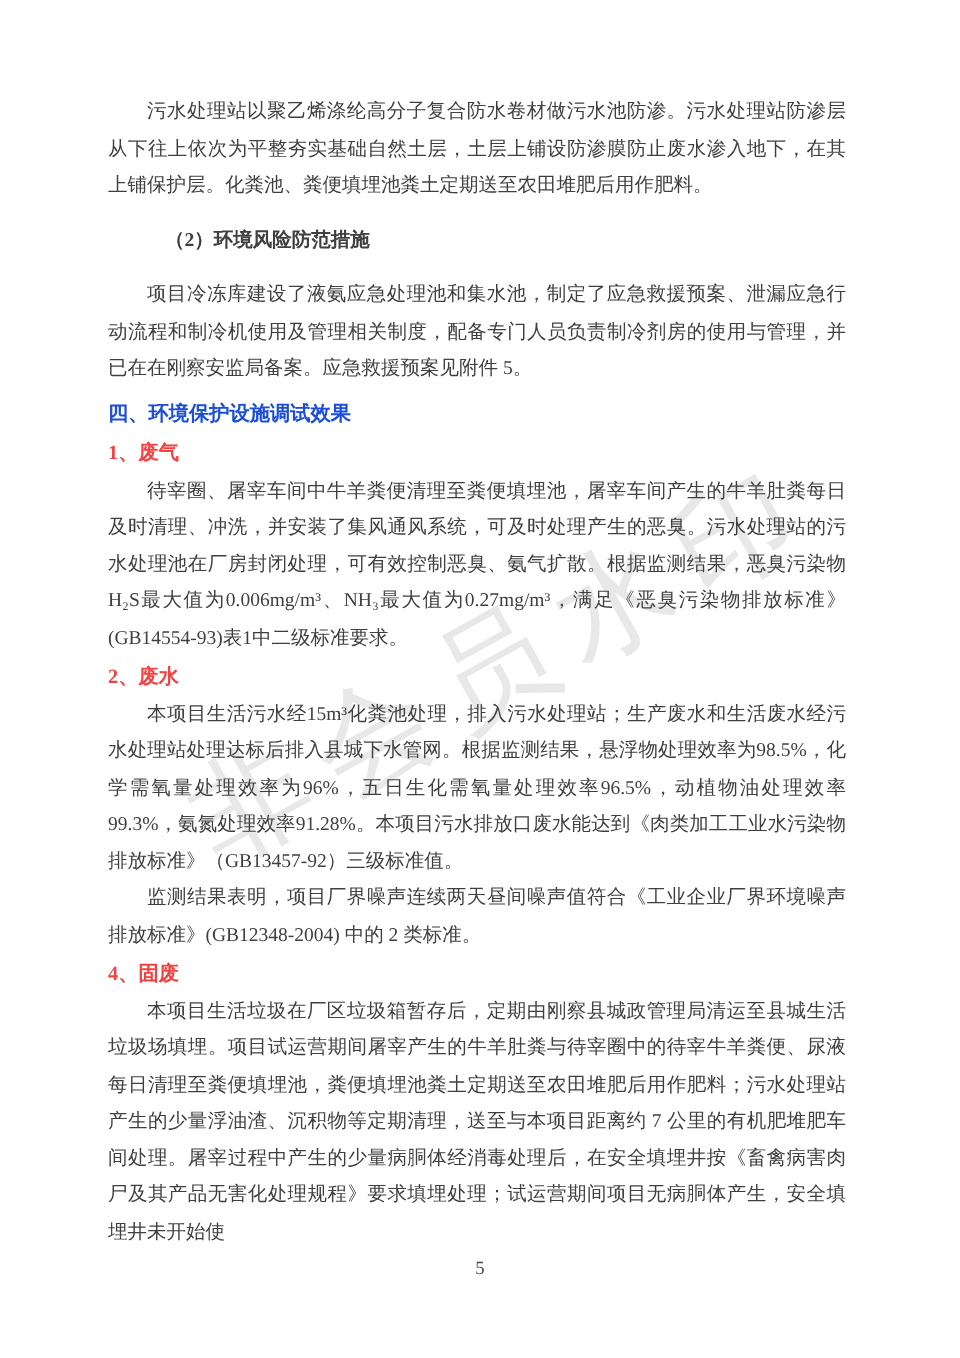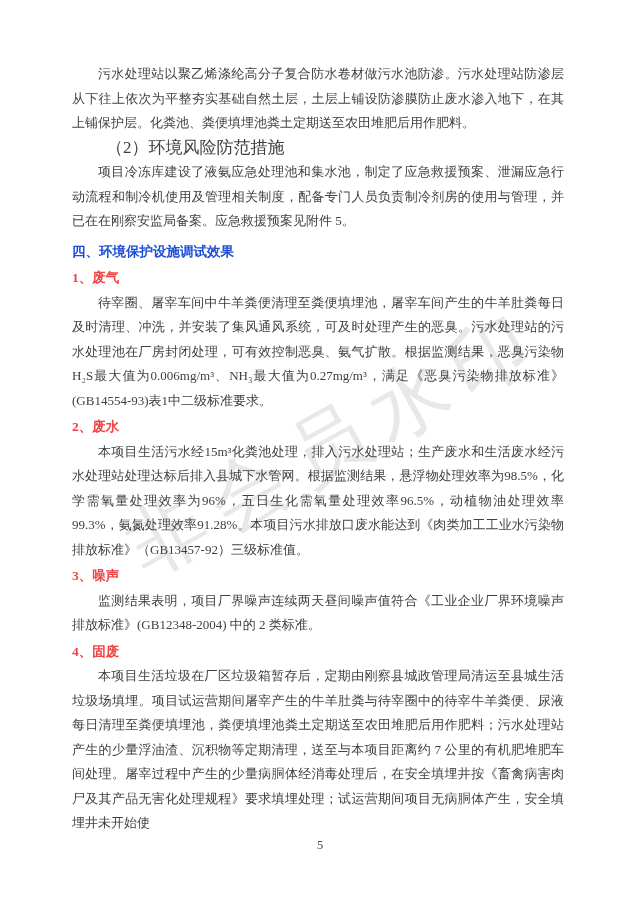--- a/index.html
+++ b/index.html
@@ -38,24 +38,24 @@
     color: #3f3f3f;
     font-size: 13px;
     line-height: 24.5px;
     text-align: justify;
   }
   .para {
     margin: 0;
     text-indent: 2em;
   }
   .h-paren {
-    margin: 0;
+    margin: 12px;
     text-indent: 2em;
-    font-weight: normal;
-    font-size: 17px;
+    font-weight: bold;
+    font-size: 13px;
   }
   .h-section {
     margin: 6px 0 2px 0;
     font-weight: bold;
     color: #1d4ed8;
     font-size: 13.5px;
     text-indent: 0;
   }
   .h-sub {
     margin: 2px 0 0 0;
@@ -93,21 +93,20 @@
     <p class="h-section">四、环境保护设施调试效果</p>
 
     <p class="h-sub">1、废气</p>
 
     <p class="para">待宰圈、屠宰车间中牛羊粪便清理至粪便填埋池，屠宰车间产生的牛羊肚粪每日及时清理、冲洗，并安装了集风通风系统，可及时处理产生的恶臭。污水处理站的污水处理池在厂房封闭处理，可有效控制恶臭、氨气扩散。根据监测结果，恶臭污染物H₂S最大值为0.006mg/m³、NH₃最大值为0.27mg/m³，满足《恶臭污染物排放标准》(GB14554-93)表1中二级标准要求。</p>
 
     <p class="h-sub">2、废水</p>
 
     <p class="para">本项目生活污水经15m³化粪池处理，排入污水处理站；生产废水和生活废水经污水处理站处理达标后排入县城下水管网。根据监测结果，悬浮物处理效率为98.5%，化学需氧量处理效率为96%，五日生化需氧量处理效率96.5%，动植物油处理效率99.3%，氨氮处理效率91.28%。本项目污水排放口废水能达到《肉类加工工业水污染物排放标准》（GB13457-92）三级标准值。</p>
 
-    <p class="h-sub">3、噪声</p>
 
     <p class="para">监测结果表明，项目厂界噪声连续两天昼间噪声值符合《工业企业厂界环境噪声排放标准》(GB12348-2004) 中的 2 类标准。</p>
 
     <p class="h-sub">4、固废</p>
 
     <p class="para">本项目生活垃圾在厂区垃圾箱暂存后，定期由刚察县城政管理局清运至县城生活垃圾场填埋。项目试运营期间屠宰产生的牛羊肚粪与待宰圈中的待宰牛羊粪便、尿液每日清理至粪便填埋池，粪便填埋池粪土定期送至农田堆肥后用作肥料；污水处理站产生的少量浮油渣、沉积物等定期清理，送至与本项目距离约 7 公里的有机肥堆肥车间处理。屠宰过程中产生的少量病胴体经消毒处理后，在安全填埋井按《畜禽病害肉尸及其产品无害化处理规程》要求填埋处理；试运营期间项目无病胴体产生，安全填埋井未开始使</p>
 
   </div>
 
   <div class="page-number">5</div>

